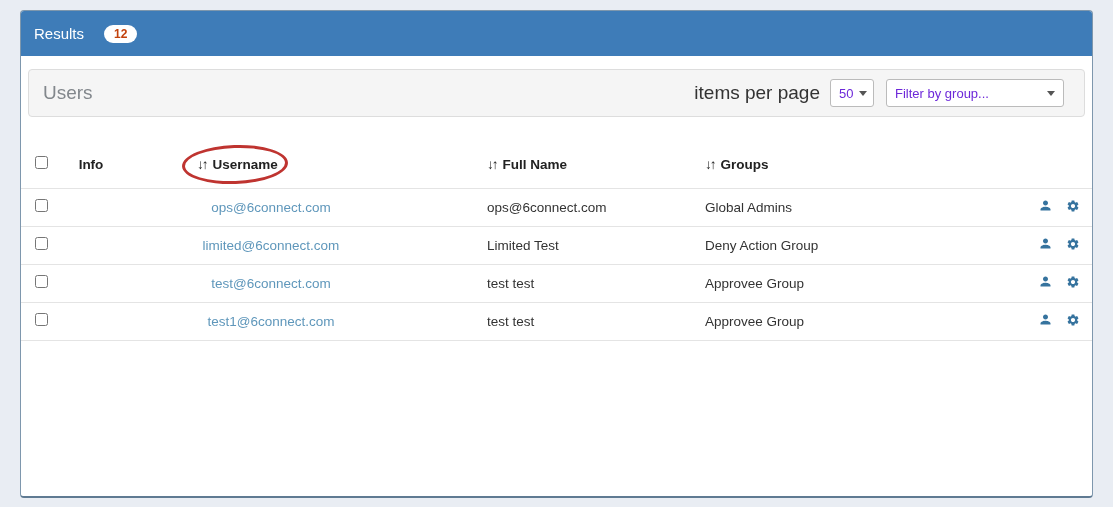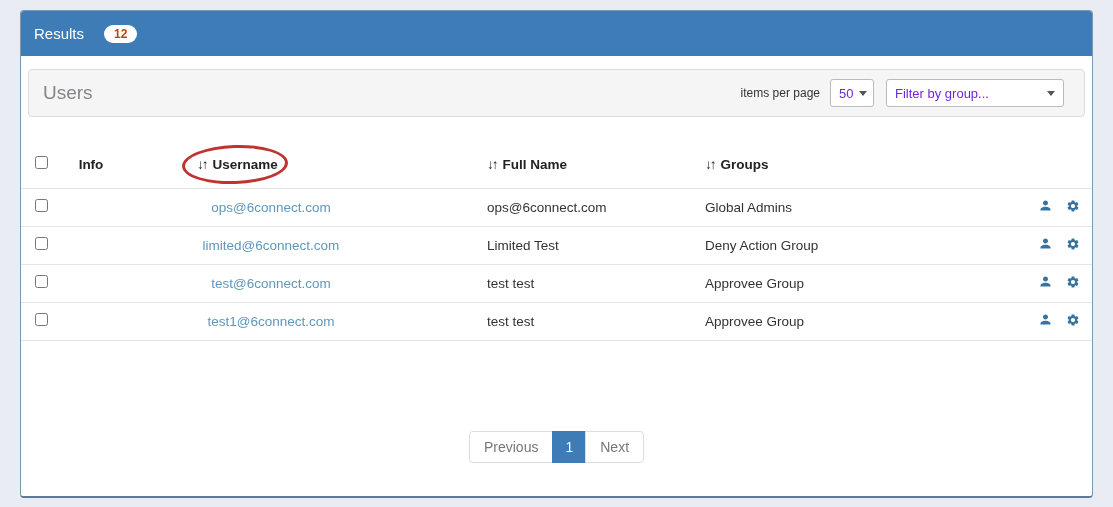--- a/index.html
+++ b/index.html
@@ -9,21 +9,21 @@
     border-radius:4px;box-sizing:border-box;}
   .panel-heading{height:45px;background:#3e7cb8;border-radius:3px 3px 0 0;
     display:flex;align-items:center;padding-left:13px;color:#fff;font-size:15px;}
   .badge{margin-left:20px;background:#fff;color:#c2410c;font-size:12px;font-weight:bold;
     padding:3px 10px;border-radius:10px;line-height:1;}
   .toolbar{margin:13px 7px 0 7px;height:48px;background:#f5f5f5;border:1px solid #ddd;
     border-radius:4px;display:flex;align-items:center;box-sizing:border-box;
     padding:0 8px 0 14px;}
   .toolbar-title{font-size:19px;color:#82878c;text-align:right;}
   .spacer{flex:1;}
-  .ipp-label{font-size:12px;color:#333;margin-right:10px;}
+  .ipp-label{font-size:19px;color:#333;margin-right:10px;}
   .selectbox{background:#fff;border:1px solid #bbb;border-radius:3px;height:28px;
     display:flex;align-items:center;box-sizing:border-box;padding:0 8px;cursor:pointer;
     font-size:13px;color:#6d28d9;}
   .selectbox.small{width:44px;justify-content:space-between;margin-right:12px;}
   .selectbox.wide{width:178px;justify-content:space-between;margin-right:12px;}
   .caret{width:0;height:0;border-left:4px solid transparent;border-right:4px solid transparent;
     border-top:5px solid #555;margin-left:6px;}
   .search-group{display:flex;height:32px;}
   .search-input{width:218px;height:32px;box-sizing:border-box;border:1px solid #ccc;
     border-right:none;border-radius:0;padding:0 10px;font-size:14px;color:#333;outline:none;
@@ -168,18 +168,13 @@
                 <path d="M12 12c2.21 0 4-1.79 4-4s-1.79-4-4-4-4 1.79-4 4 1.79 4 4 4zm0 2c-2.67 0-8 1.34-8 4v2h16v-2c0-2.66-5.33-4-8-4z"></path>
               </svg></span>
           <span class="action-icon"><svg width="14" height="14" viewBox="0 0 24 24" fill="#36739e">
                 <path d="M19.14 12.94c.04-.3.06-.61.06-.94 0-.32-.02-.64-.07-.94l2.03-1.58c.18-.14.23-.41.12-.61l-1.92-3.32c-.12-.22-.37-.29-.59-.22l-2.39.96c-.5-.38-1.03-.7-1.62-.94l-.36-2.54c-.04-.24-.24-.41-.48-.41h-3.84c-.24 0-.43.17-.47.41l-.36 2.54c-.59.24-1.13.57-1.62.94l-2.39-.96c-.22-.08-.47 0-.59.22L2.74 8.87c-.12.21-.08.47.12.61l2.03 1.58c-.05.3-.09.63-.09.94s.02.64.07.94l-2.03 1.58c-.18.14-.23.41-.12.61l1.92 3.32c.12.22.37.29.59.22l2.39-.96c.5.38 1.03.7 1.62.94l.36 2.54c.05.24.24.41.48.41h3.84c.24 0 .44-.17.47-.41l.36-2.54c.59-.24 1.13-.56 1.62-.94l2.39.96c.22.08.47 0 .59-.22l1.92-3.32c.12-.22.07-.47-.12-.61l-2.01-1.58zM12 15.6c-1.98 0-3.6-1.62-3.6-3.6s1.62-3.6 3.6-3.6 3.6 1.62 3.6 3.6-1.62 3.6-3.6 3.6z"></path>
               </svg></span>
         </td>
       </tr>
     </tbody>
   </table>
 
-  <div class="pagination-wrap">
-    <button class="page-btn first">Previous</button>
-    <button class="page-btn active">1</button>
-    <button class="page-btn last">Next</button>
-  </div>
 </div>
 
 </body></html>

